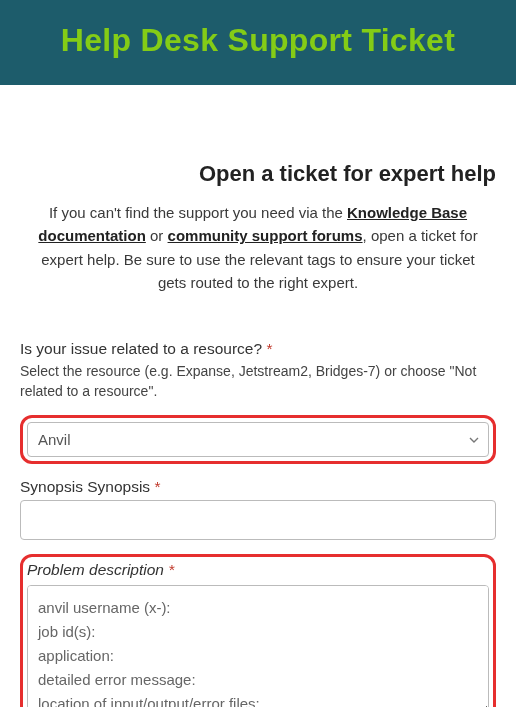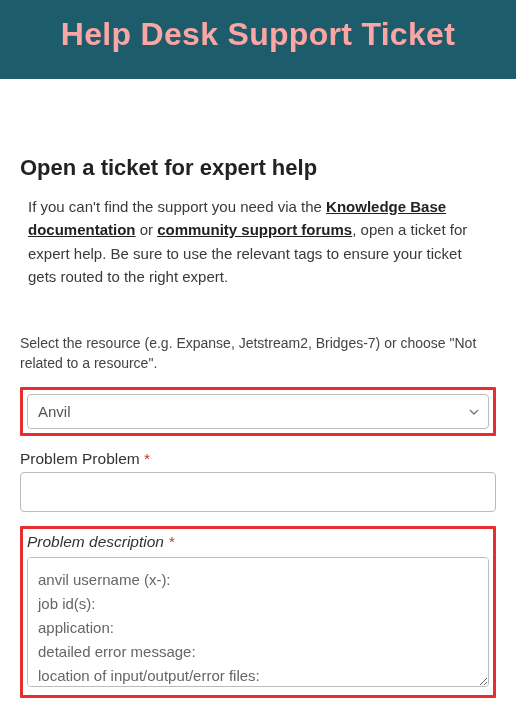--- a/index.html
+++ b/index.html
@@ -5,42 +5,42 @@
   * { box-sizing: border-box; }
   body {
     margin: 0;
     font-family: -apple-system, BlinkMacSystemFont, "Segoe UI", Arial, sans-serif;
     background: #fff;
     color: #333;
     width: 516px;
   }
   .banner {
     background: #1d5c6b;
-    color: #fca5a5;
+    color: #84cc16;
     text-align: center;
-    padding: 16px 10px 26px 10px;
+    padding: 22px 10px 26px 10px;
   }
   .banner h1 {
     margin: 0;
     font-size: 32px;
     font-weight: 600;
     letter-spacing: 0.3px;
   }
   .content {
     padding: 36px 20px 12px 20px;
   }
   .subhead {
-    text-align: left;
+    text-align: right;
     font-size: 22px;
     font-weight: 700;
     margin: 40px 0 14px 0;
     color: #222;
   }
   .intro {
-    text-align: left;
+    text-align: center;
     font-size: 15px;
     line-height: 1.55;
     color: #3a3a3a;
     margin: 0 8px 46px 8px;
   }
   .intro a {
     color: #222;
     font-weight: 700;
     text-decoration: underline;
   }
@@ -52,21 +52,21 @@
   }
   .req { color: #c0392b; }
   .helper {
     font-size: 14px;
     color: #444;
     margin-bottom: 8px;
     line-height: 1.4;
   }
   .highlight-box {
     border: 3px solid #e62e2e;
-    border-radius: 1px;
+    border-radius: 12px;
     padding: 4px;
     margin-bottom: 14px;
   }
   .select-wrap {
     position: relative;
   }
   .select {
     width: 100%;
     padding: 8px 30px 8px 10px;
     font-size: 15px;
@@ -117,39 +117,43 @@
 
 <div class="content">
 
   <div class="subhead">Open a ticket for expert help</div>
 
   <p class="intro">
     <span>If you can't find the support you need via the </span><a href="#">Knowledge Base documentation</a><span> or </span><a href="#">community support forums</a><span>, open a ticket for expert help. Be sure to use the relevant tags to ensure your ticket gets routed to the right expert.</span>
   </p>
 
   <div class="field">
+    <div class="field-label">
+      <span>Is your issue related to a resource?</span>
+      <span class="req"> *</span>
+    </div>
     <div class="helper">Select the resource (e.g. Expanse, Jetstream2, Bridges-7) or choose "Not related to a resource".</div>
   </div>
 
   <div class="highlight-box">
     <div class="select-wrap">
       <select class="select">
         <option>Anvil</option>
       </select>
       <span class="chev">
         <svg width="10" height="10" viewBox="0 0 10 10">
             <path d="M1 3 L5 7 L9 3" fill="none" stroke="#777" stroke-width="1.4"></path>
           </svg>
       </span>
     </div>
   </div>
 
   <div class="field">
     <div class="field-label">
-      <span>Problem Problem</span>
+      <span>Synopsis Synopsis</span>
       <span class="req"> *</span>
     </div>
     <input type="text" class="text-input" value="" style="">
   </div>
 
   <div class="highlight-box">
     <div class="field-label" style="margin-bottom:6px;font-style:italic;">
       <span>Problem description</span>
       <span class="req"> *</span>
     </div>

